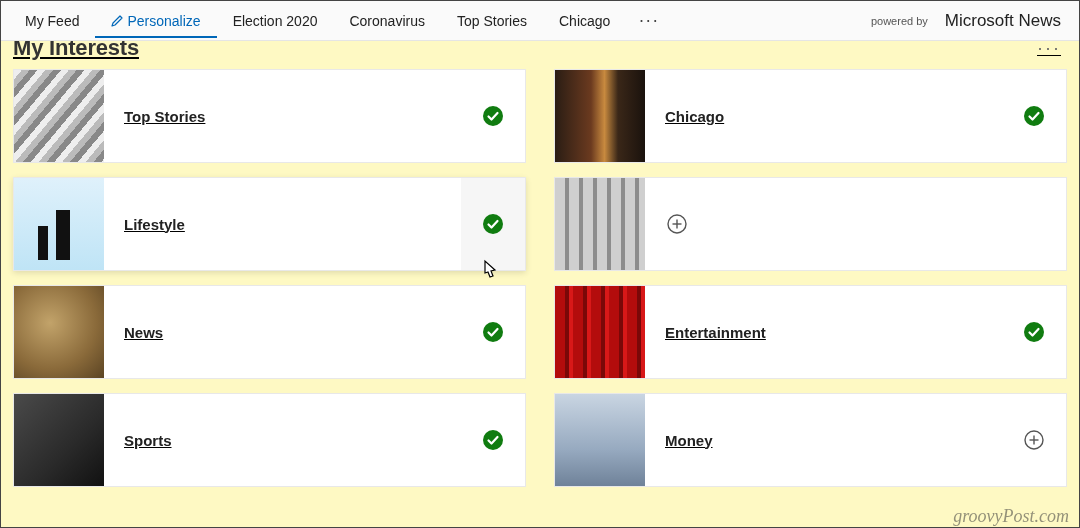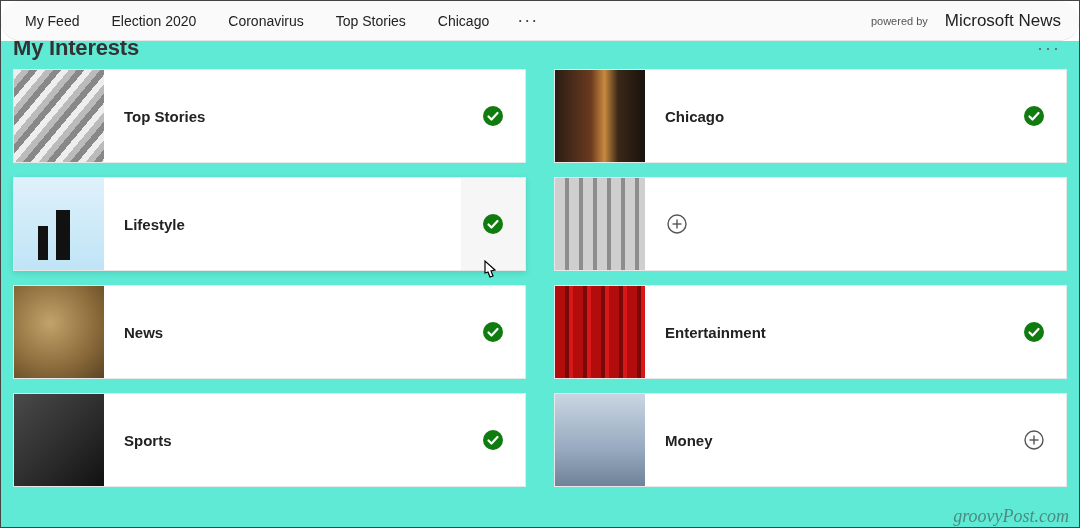--- a/index.html
+++ b/index.html
@@ -12,21 +12,20 @@
     position: relative;
     border: 1px solid #444;
   }
   .topnav {
     display: flex;
     align-items: center;
     height: 40px;
     padding: 0 8px;
     border-bottom: 1px solid #e5e5e5;
     background: #fafafa;
-    border-radius: 19px;
   }
   .nav-item {
     padding: 9px 16px 8px;
     font-size: 14px;
     color: #222;
     cursor: pointer;
     white-space: nowrap;
   }
   .nav-item.active {
     color: #0067b8;
@@ -51,24 +50,25 @@
     color: #555;
     padding-right: 17px;
   }
   .brand {
     font-size: 17px;
     color: #222;
     padding-right: 10px;
   }
 
   .content {
-    background: #5eead4;
+    background: #fef9c3;
     height: calc(100% - 40px);
     overflow: hidden;
     position: relative;
+    text-decoration: underline;
   }
   .heading-row {
     display: flex;
     align-items: center;
     padding: 0 12px 8px;
     margin-top: -6px;
   }
   .heading {
     font-size: 22px;
     font-weight: 600;
@@ -160,20 +160,27 @@
   .th-news { background: radial-gradient(circle at 40% 40%, #c2a36a, #8a6a3a 60%, #5b4423); }
   .th-ent { background: repeating-linear-gradient(90deg,#b30c0c 0 10px,#7a0808 10px 14px,#d81818 14px 18px); }
   .th-sports { background: linear-gradient(135deg,#4a4a4a,#2a2a2a 60%,#111); }
   .th-money { background: linear-gradient(#c9d5e2,#97aac0 60%,#6f8299); }
 </style>
 </head>
 <body>
 
 <div class="topnav">
   <div class="nav-item">My Feed</div>
+  <div class="nav-item active">
+    <span class="pencil">
+      <svg width="12" height="12" viewBox="0 0 12 12">
+          <path d="M1 11l1-3 7-7 2 2-7 7-3 1z" fill="none" stroke="#0067b8" stroke-width="1.2" stroke-linejoin="round"></path>
+        </svg>
+    </span><span>Personalize</span>
+  </div>
   <div class="nav-item">Election 2020</div>
   <div class="nav-item">Coronavirus</div>
   <div class="nav-item">Top Stories</div>
   <div class="nav-item">Chicago</div>
   <div class="nav-more">···</div>
   <div class="spacer"></div>
   <span class="powered">powered by</span>
   <span class="brand">Microsoft News</span>
 </div>
 

